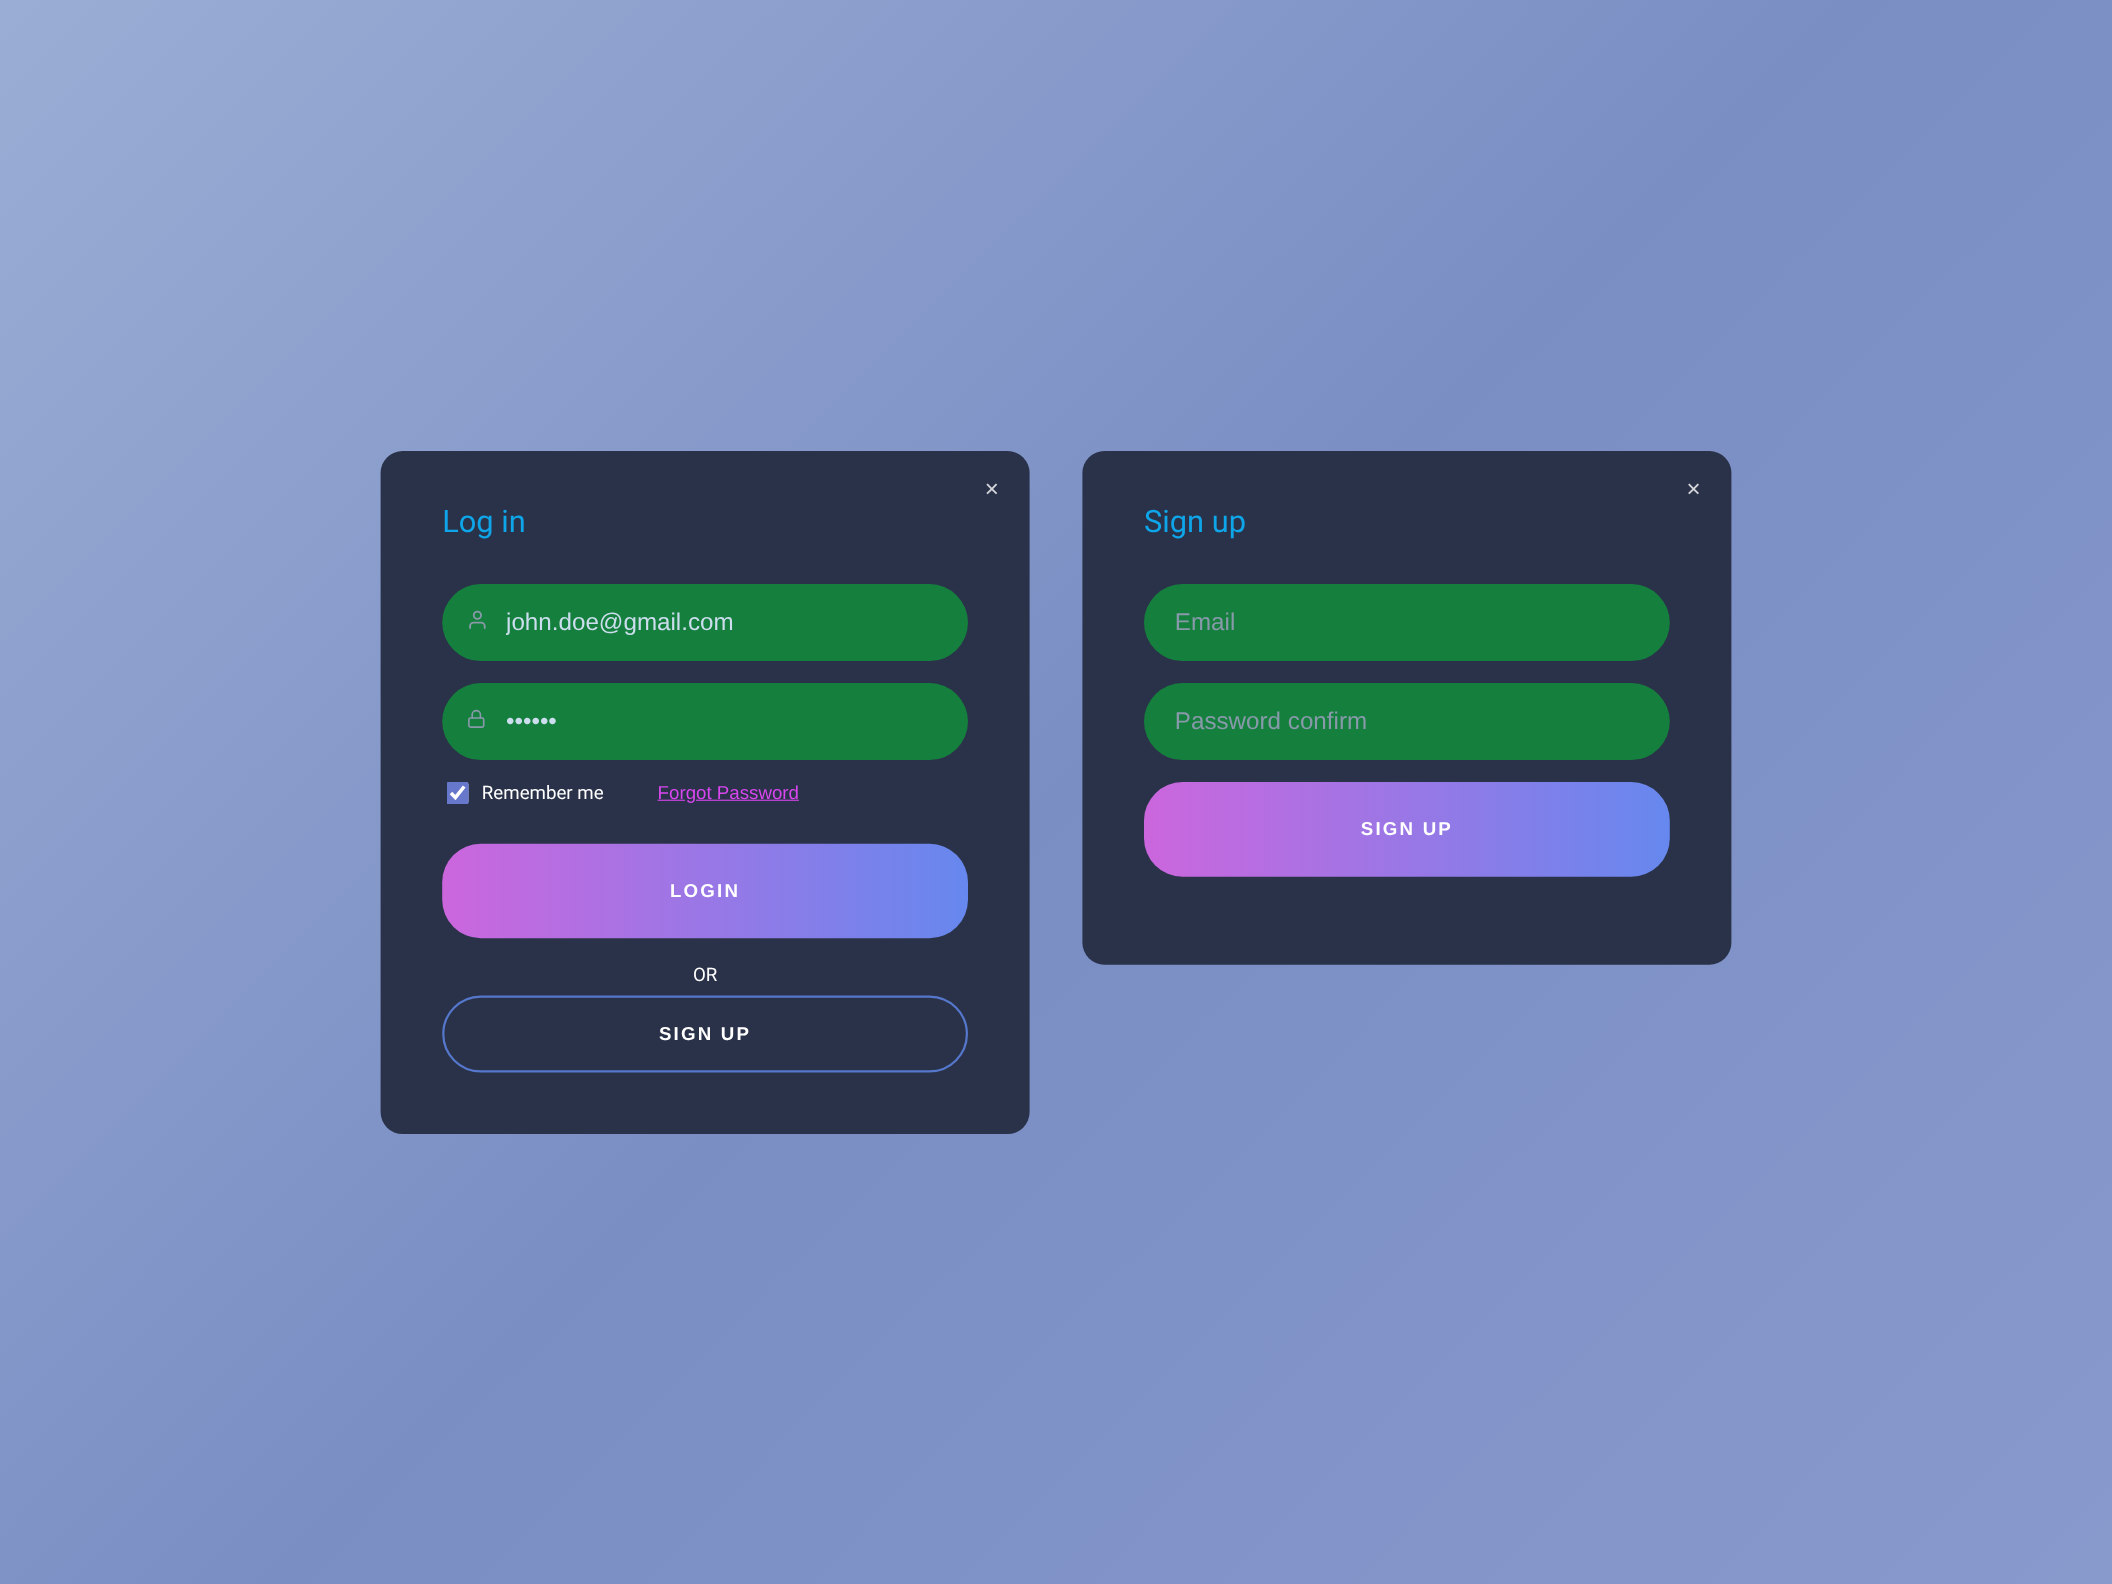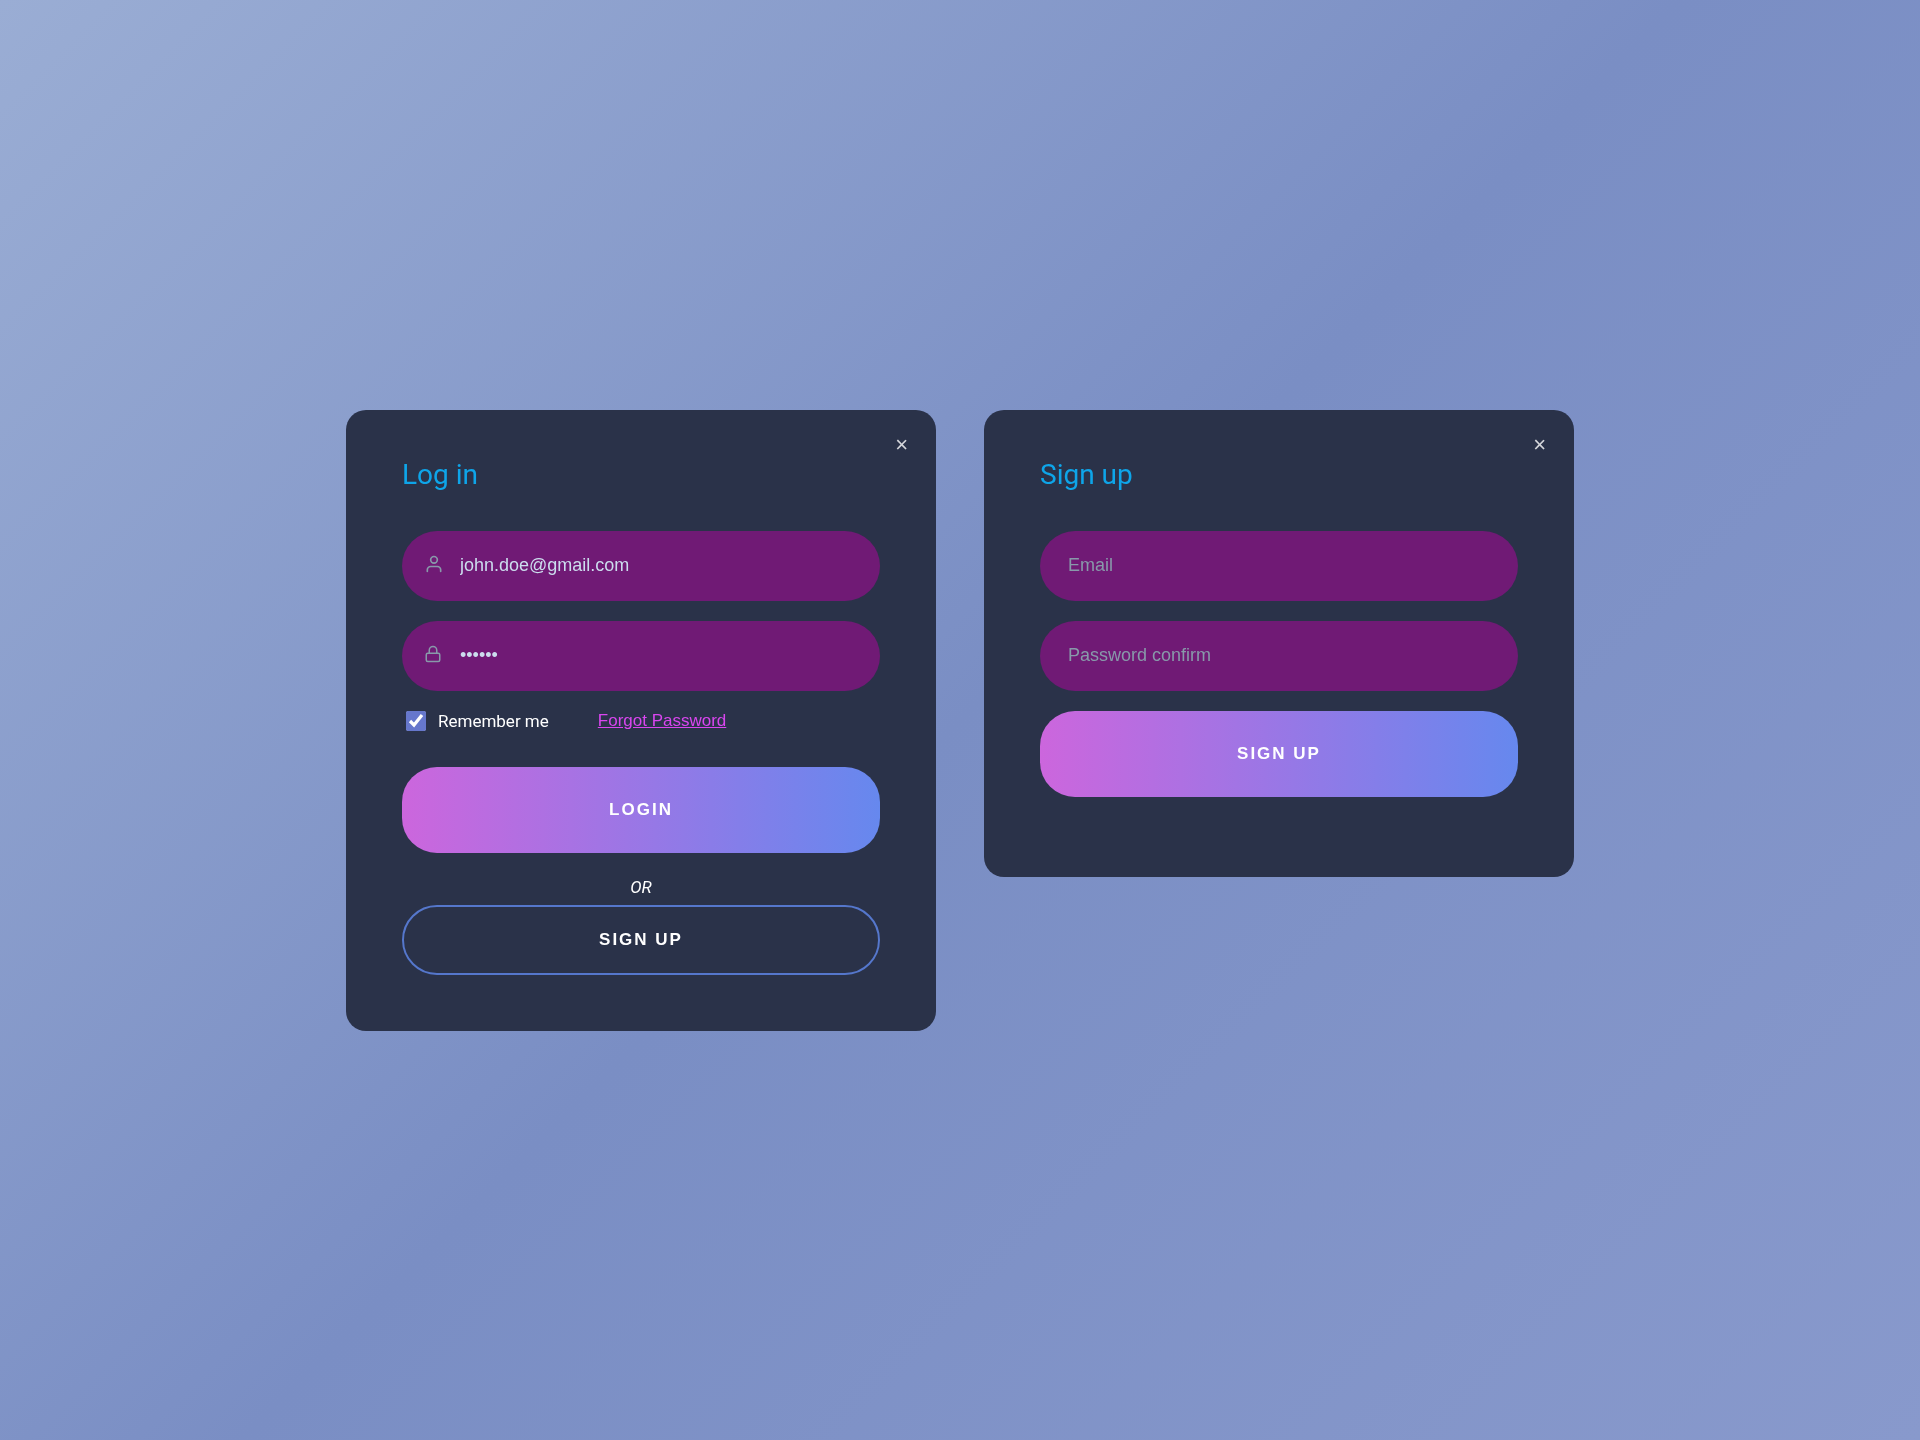--- a/index.html
+++ b/index.html
@@ -65,25 +65,25 @@
       top: 50%;
       transform: translateY(-50%);
       color: #8899aa;
       font-size: 18px;
       pointer-events: none;
     }
 
     .text-input {
       width: 100%;
       height: 70px;
-      background: #701a75;
+      background: #15803d;
       border: none;
       border-radius: 35px;
       color: #ccddee;
-      font-size: 18px;
+      font-size: 22px;
       padding: 0 28px 0 58px;
       outline: none;
     }
 
     .text-input::placeholder {
       color: #8899aa;
     }
 
     .text-input.no-icon {
       padding: 0 28px;
@@ -137,21 +137,20 @@
       letter-spacing: 2px;
       cursor: pointer;
       margin-bottom: 24px;
     }
 
     .or-divider {
       text-align: center;
       color: #ffffff;
       font-size: 17px;
       margin-bottom: 8px;
-      font-style: italic;
     }
 
     .btn-outline {
       width: 100%;
       height: 70px;
       border: 2px solid #5577cc;
       border-radius: 35px;
       background: transparent;
       color: #ffffff;
       font-size: 17px;

